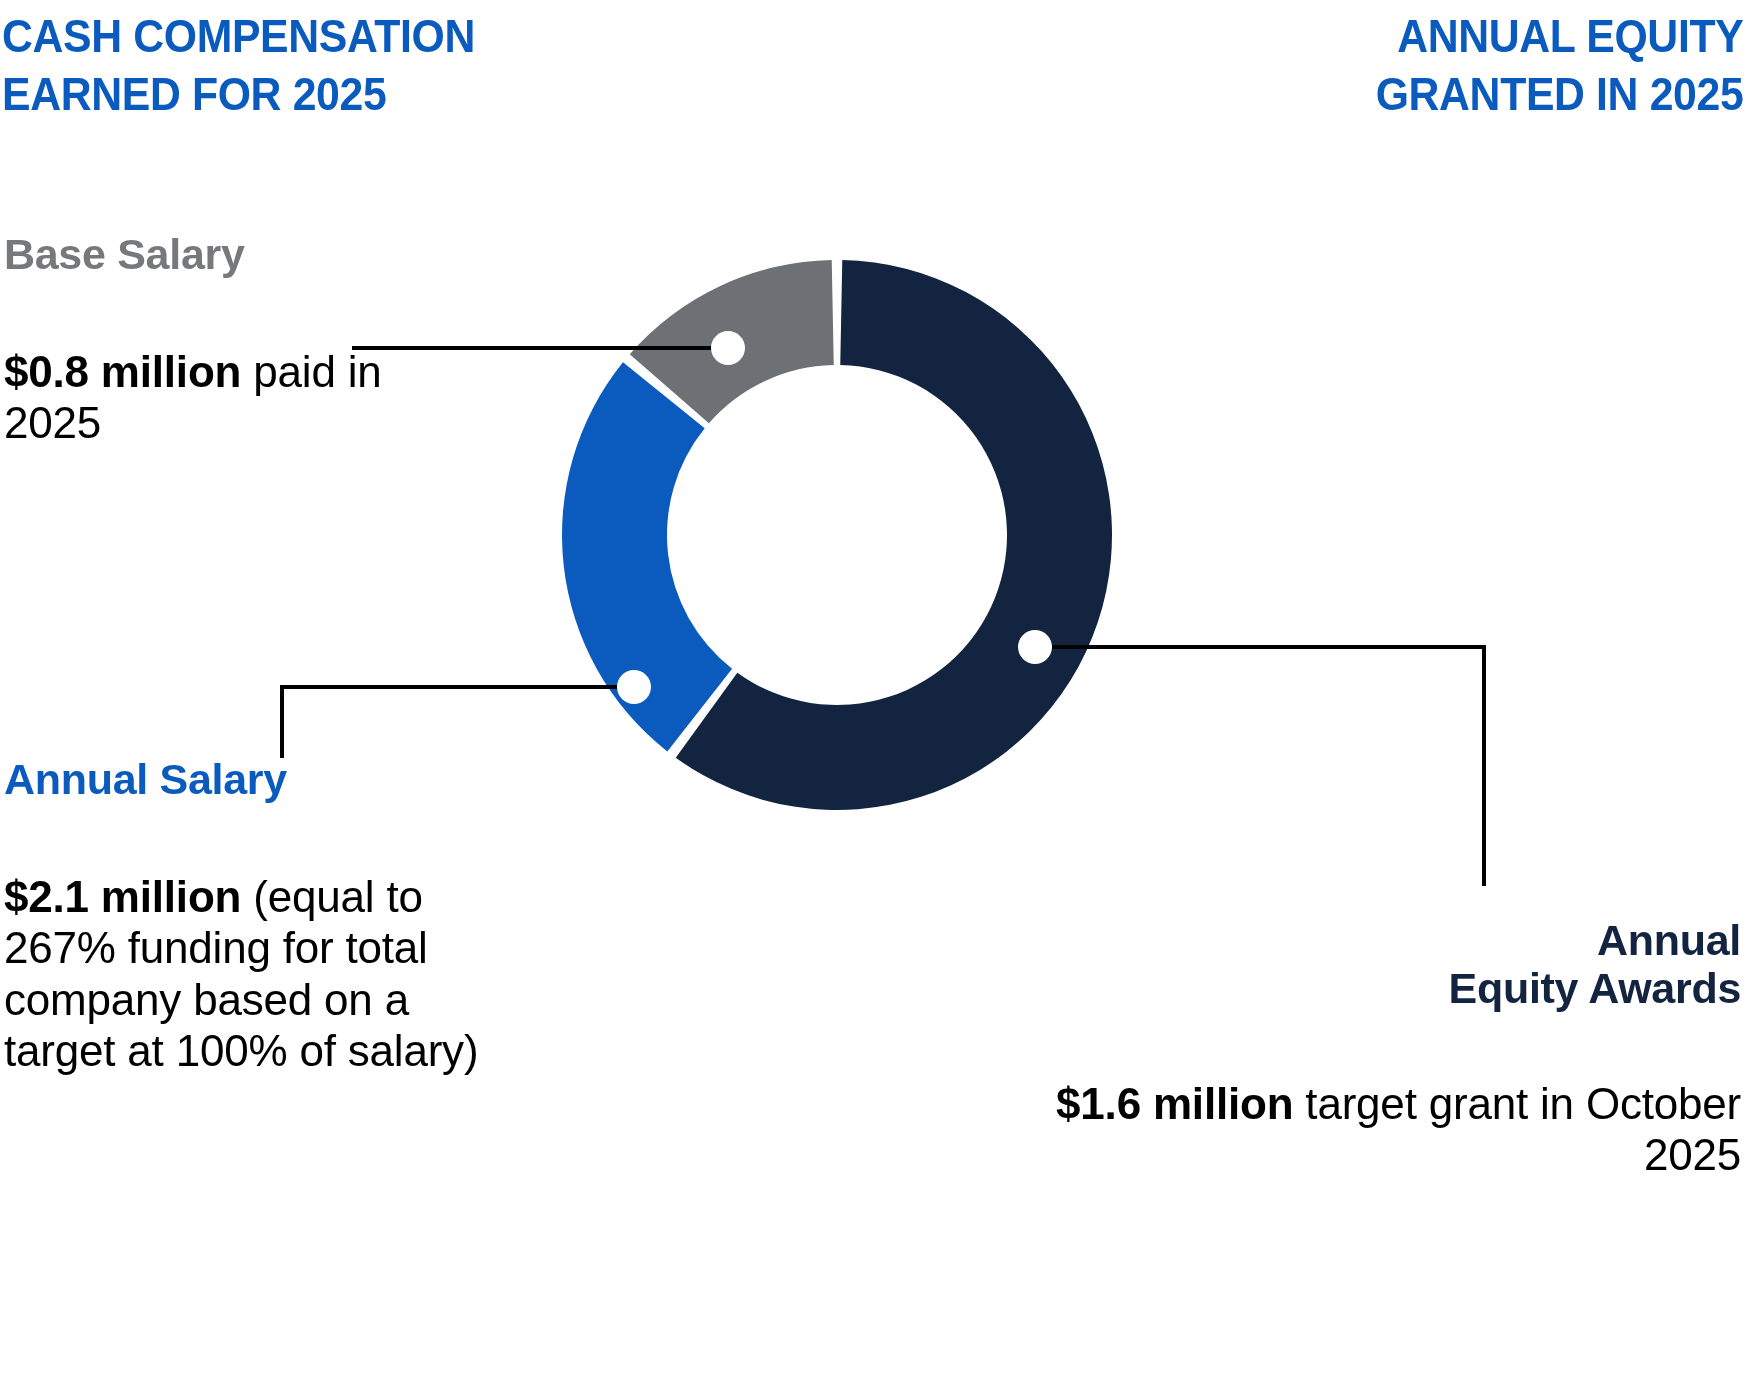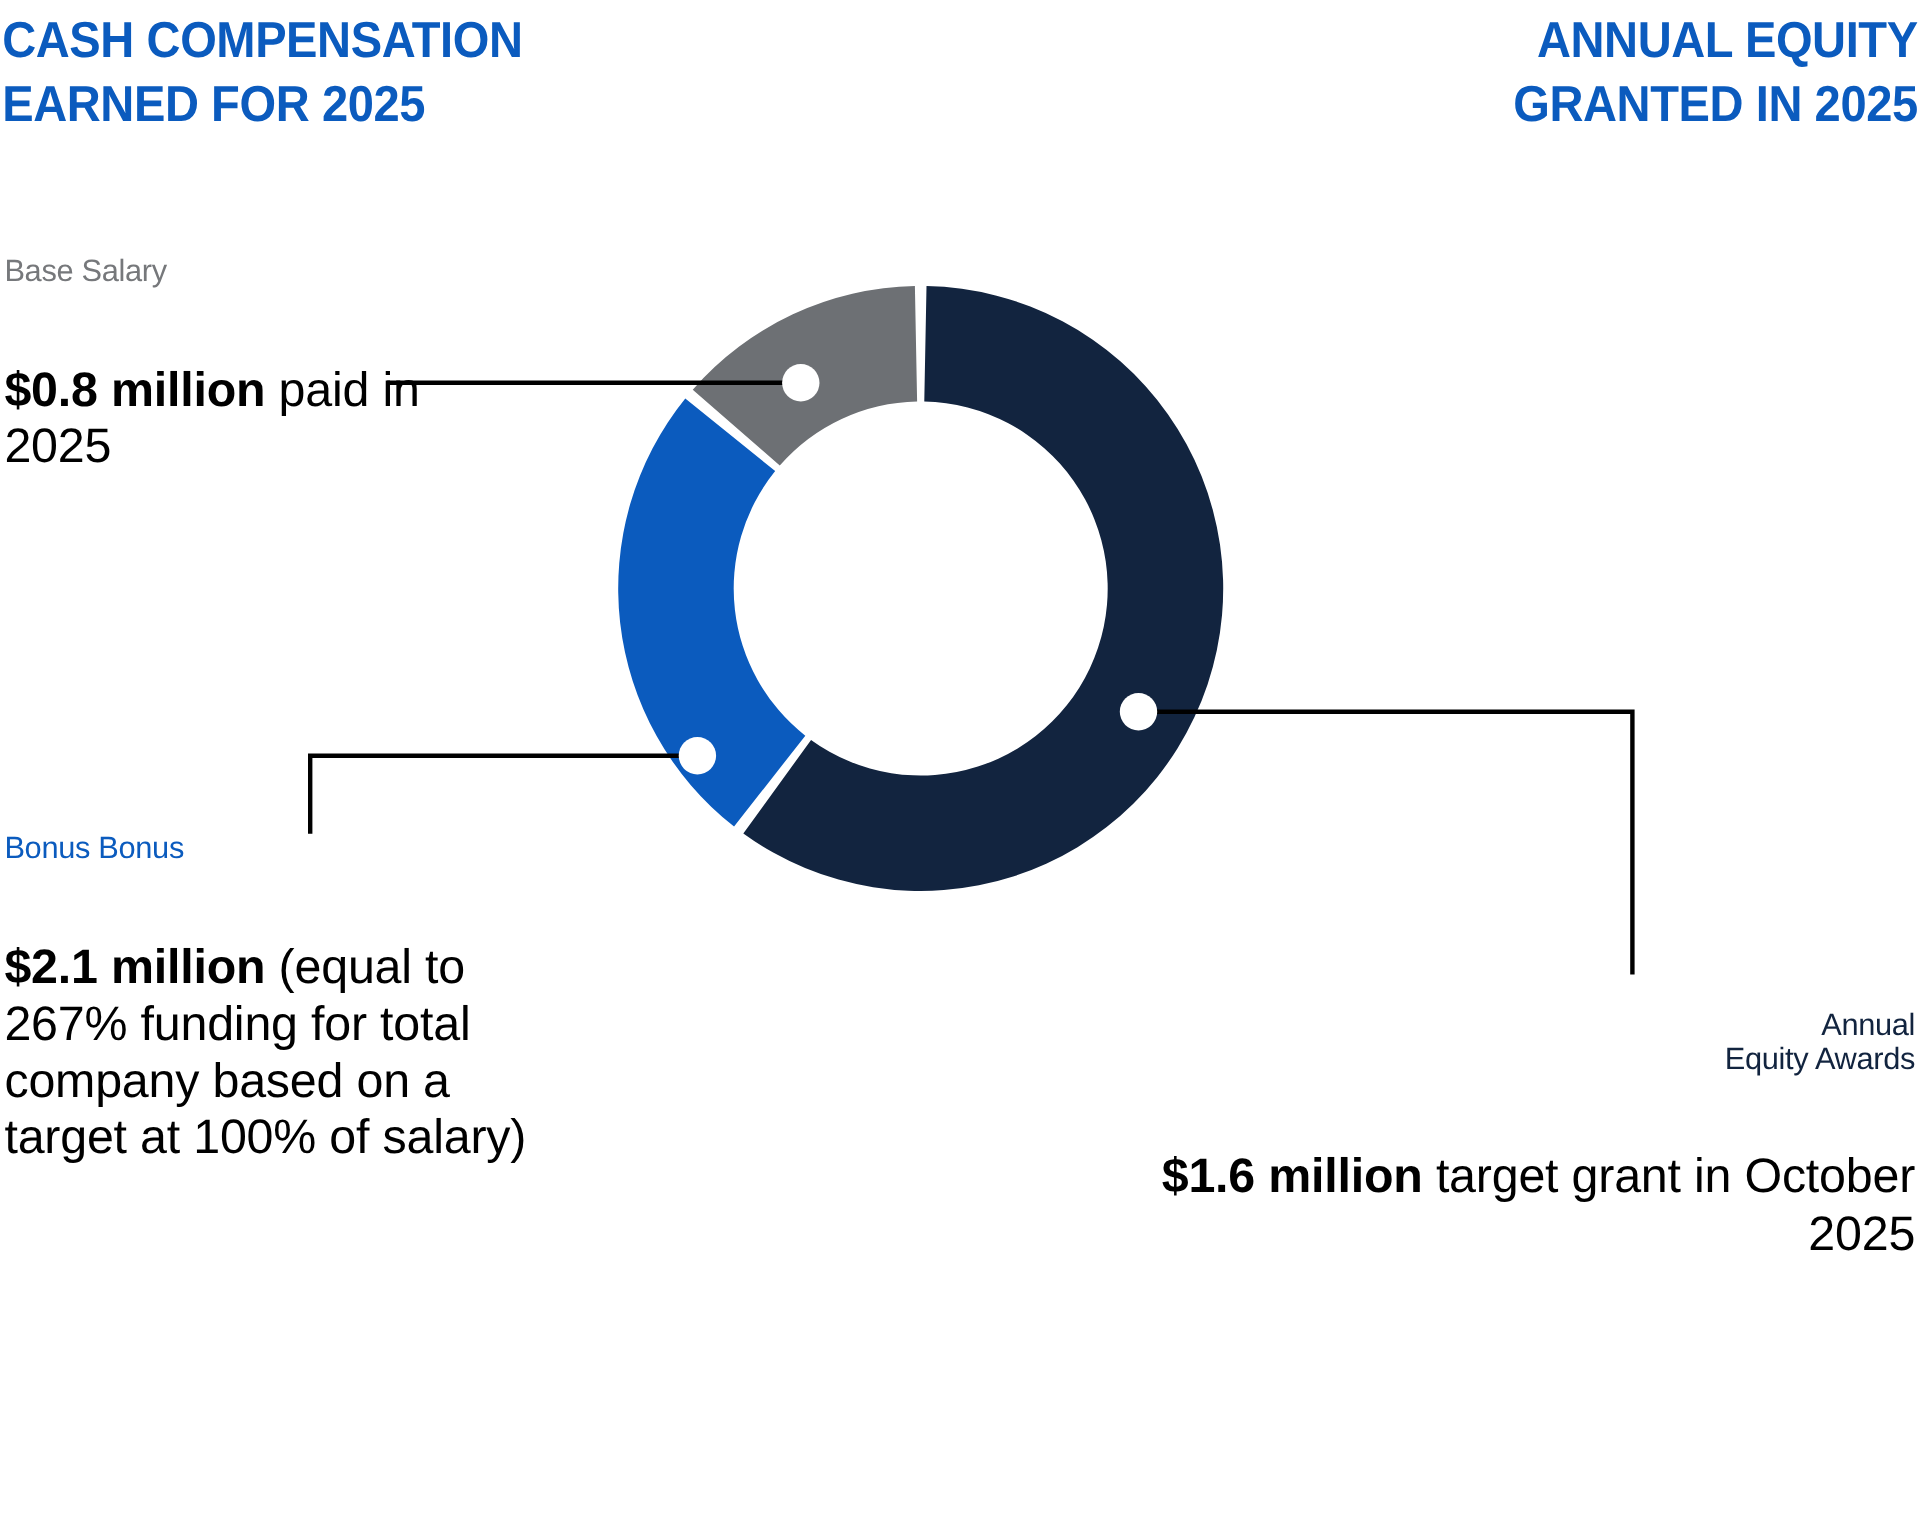--- a/index.html
+++ b/index.html
@@ -46,22 +46,22 @@
     top: 8px;
     text-align: right;
     transform-origin: right top;
   }
 
   
   .callout {
     position: absolute;
   }
   .callout-title {
-    font-weight: normal;
-    font-size: 28px;
+    font-weight: bold;
+    font-size: 43px;
     line-height: 1.12;
     letter-spacing: -0.3px;
   }
   .callout-body {
     font-size: 44px;
     line-height: 1.17;
     letter-spacing: -0.2px;
     color: #000000;
     white-space: pre-line;
   }
@@ -136,21 +136,21 @@
   </svg>
 
   <div class="callout" id="base-salary-callout">
     <div class="callout-title">Base Salary</div>
     <div class="callout-body">
       <b>$0.8 million</b><span> paid in 2025</span>
     </div>
   </div>
 
   <div class="callout" id="annual-bonus-callout">
-    <div class="callout-title">Bonus Bonus</div>
+    <div class="callout-title">Annual Salary</div>
     <div class="callout-body">
       <b>$2.1 million</b><span> (equal to 267% funding for total company based on a target at 100% of salary)</span>
     </div>
   </div>
 
   <div class="callout" id="equity-callout">
     <div class="callout-title">Annual
 Equity Awards</div>
     <div class="callout-body">
       <b>$1.6 million</b><span> target grant in October 2025</span>

